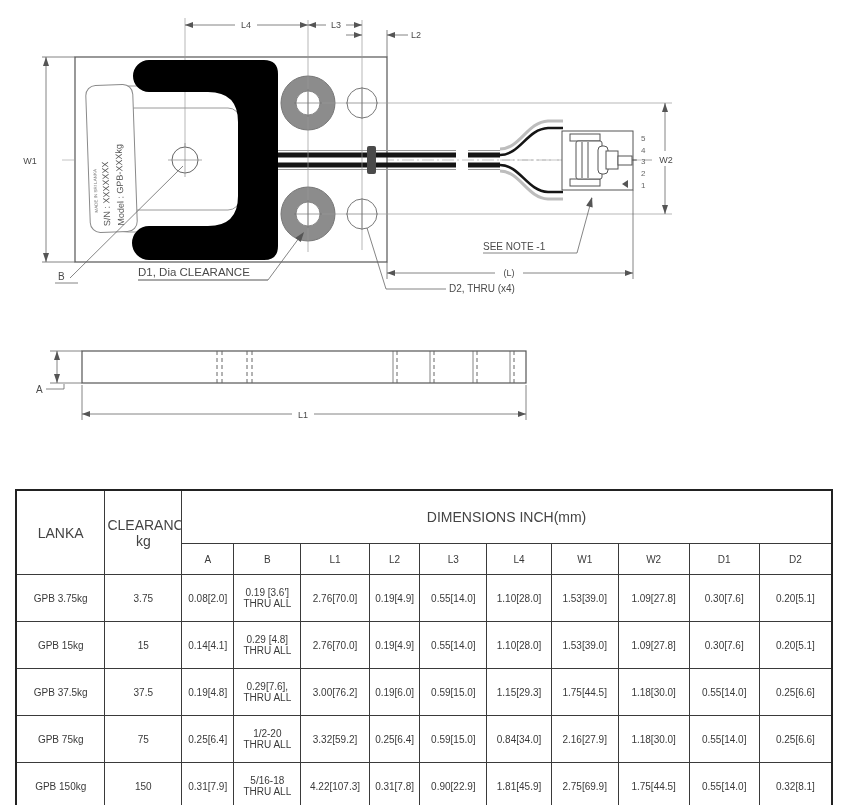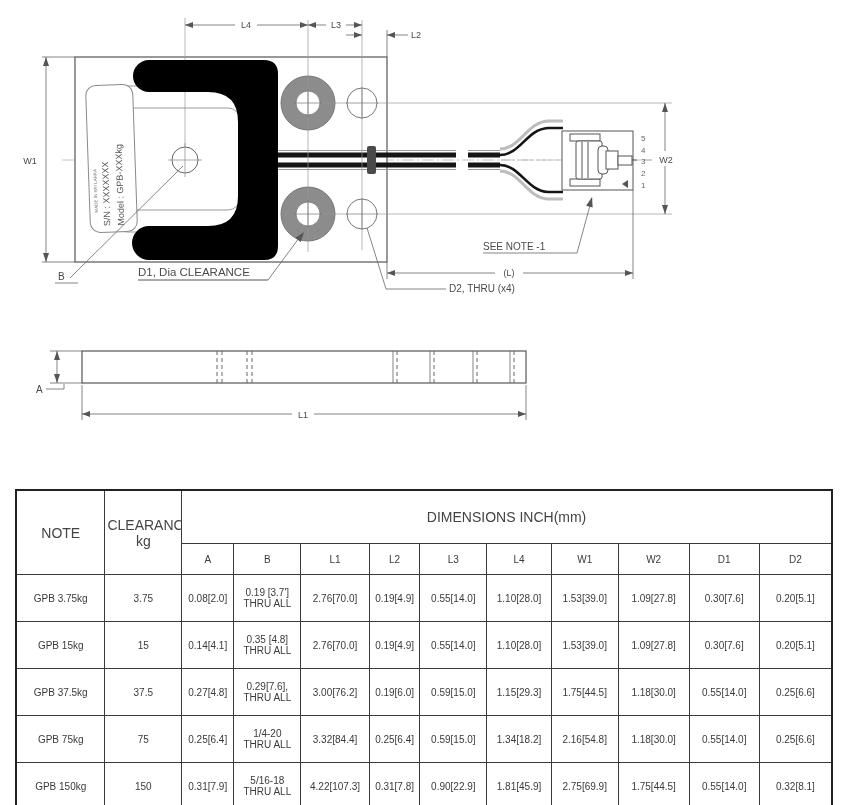--- a/index.html
+++ b/index.html
@@ -250,93 +250,93 @@
         <col style="width:6.2%">
         <col style="width:8.2%">
         <col style="width:7.9%">
     <col style="width:8.2%">
         <col style="width:8.7%">
         <col style="width:8.6%">
         <col style="width:8.9%">
   </colgroup>
   <tbody>
         <tr class="tophdr">
-    <td rowspan="2" class="hdr">NOTE</td>
+    <td rowspan="2" class="hdr">LANKA</td>
     <td rowspan="2" class="hdr">CLEARANCE
 kg</td>
     <td colspan="10" class="hdr">DIMENSIONS INCH(mm)</td>
   </tr>
   <tr class="colhdr">
     <td>A</td>
     <td>B</td>
     <td>L1</td>
     <td>L2</td>
     <td>L3</td>
     <td>L4</td>
     <td>W1</td>
     <td>W2</td>
     <td>D1</td>
     <td>D2</td>
   </tr>
   <tr class="datarow">
     <td>GPB 3.75kg</td>
     <td>3.75</td>
     <td>0.08[2.0]</td>
-    <td>0.19 [3.7']
+    <td>0.19 [3.6']
 THRU ALL</td>
     <td>2.76[70.0]</td>
     <td>0.19[4.9]</td>
     <td>0.55[14.0]</td>
     <td>1.10[28.0]</td>
     <td>1.53[39.0]</td>
     <td>1.09[27.8]</td>
     <td>0.30[7.6]</td>
     <td>0.20[5.1]</td>
   </tr>
   <tr class="datarow">
     <td>GPB 15kg</td>
     <td>15</td>
     <td>0.14[4.1]</td>
-    <td>0.35 [4.8]
+    <td>0.29 [4.8]
 THRU ALL</td>
     <td>2.76[70.0]</td>
     <td>0.19[4.9]</td>
     <td>0.55[14.0]</td>
     <td>1.10[28.0]</td>
     <td>1.53[39.0]</td>
     <td>1.09[27.8]</td>
     <td>0.30[7.6]</td>
     <td>0.20[5.1]</td>
   </tr>
   <tr class="datarow">
     <td>GPB 37.5kg</td>
     <td>37.5</td>
-    <td>0.27[4.8]</td>
+    <td>0.19[4.8]</td>
     <td>0.29[7.6],
 THRU ALL</td>
     <td>3.00[76.2]</td>
     <td>0.19[6.0]</td>
     <td>0.59[15.0]</td>
     <td>1.15[29.3]</td>
     <td>1.75[44.5]</td>
     <td>1.18[30.0]</td>
     <td>0.55[14.0]</td>
     <td>0.25[6.6]</td>
   </tr>
   <tr class="datarow">
     <td>GPB 75kg</td>
     <td>75</td>
     <td>0.25[6.4]</td>
-    <td>1/4-20
-THRU ALL</td>
-    <td>3.32[84.4]</td>
+    <td>1/2-20
+THRU ALL</td>
+    <td>3.32[59.2]</td>
     <td>0.25[6.4]</td>
     <td>0.59[15.0]</td>
-    <td>1.34[18.2]</td>
-    <td>2.16[54.8]</td>
+    <td>0.84[34.0]</td>
+    <td>2.16[27.9]</td>
     <td>1.18[30.0]</td>
     <td>0.55[14.0]</td>
     <td>0.25[6.6]</td>
   </tr>
   <tr class="datarow">
     <td>GPB 150kg</td>
     <td>150</td>
     <td>0.31[7.9]</td>
     <td>5/16-18
 THRU ALL</td>

